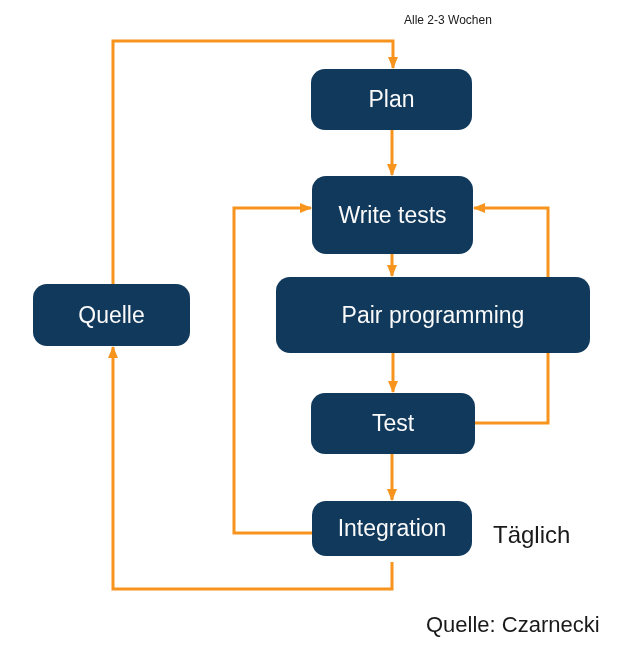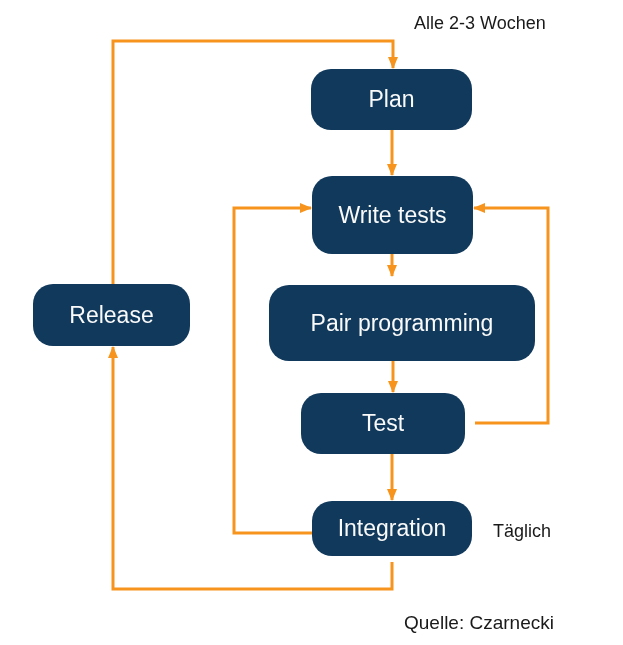--- a/index.html
+++ b/index.html
@@ -30,43 +30,43 @@
     fill: none;
     stroke: var(--arrow);
     stroke-width: 3;
     stroke-linejoin: miter;
   }
   .connectors marker path { fill: var(--arrow); }
   .node {
     position: absolute;
     background: var(--node-fill);
     color: var(--node-text);
-    border-radius: 20px;
+    border-radius: 14px;
     display: flex;
     flex-direction: column;
     align-items: center;
     justify-content: center;
     text-align: center;
     font-size: 23px;
     line-height: 1.25;
   }
   .node-plan        { left: 311px; top:  69px; width: 161px; height: 61px; }
   .node-write-tests { left: 312px; top: 176px; width: 161px; height: 78px; }
-  .node-pair        { left: 269px; top: 277px; width: 266px; height: 76px; margin-top: 8px; }
-  .node-test        { left: 301px; top: 393px; width: 164px; height: 61px; }
+  .node-pair        { left: 276px; top: 277px; width: 314px; height: 76px; }
+  .node-test        { left: 311px; top: 393px; width: 164px; height: 61px; }
   .node-integration { left: 312px; top: 501px; width: 160px; height: 55px; }
   .node-release     { left:  33px; top: 284px; width: 157px; height: 62px; }
   .annotation {
     position: absolute;
     color: var(--label-text);
     white-space: nowrap;
   }
-  .cycle-label  { left: 404px; top:  13px; font-size: 18px; margin-left: 10px; }
-  .daily-label  { left: 493px; top: 521px; font-size: 18px; }
-  .source-label { left: 404px; top: 612px; font-size: 19px; }
+  .cycle-label  { left: 404px; top:  13px; font-size: 12px; }
+  .daily-label  { left: 493px; top: 521px; font-size: 24px; }
+  .source-label { left: 426px; top: 612px; font-size: 22px; }
 </style>
 </head>
 <body>
 
 <div class="canvas">
 
   <svg class="connectors" viewBox="0 0 623 645" xmlns="http://www.w3.org/2000/svg">
     <defs>
       <marker id="arrowhead" viewBox="0 0 12 10" markerWidth="12" markerHeight="10" refX="11" refY="5" orient="auto" markerUnits="userSpaceOnUse">
         <path d="M0,0 L12,5 L0,10 z"></path>
@@ -96,21 +96,21 @@
 
   <div class="node node-test">
     <span>Test</span>
   </div>
 
   <div class="node node-integration">
     <span>Integration</span>
   </div>
 
   <div class="node node-release">
-    <span>Release</span>
+    <span>Quelle</span>
   </div>
 
   <div class="annotation cycle-label">Alle 2-3 Wochen</div>
 
   <div class="annotation daily-label">Täglich</div>
 
   <div class="annotation source-label">Quelle: Czarnecki</div>
 
 </div>
 

